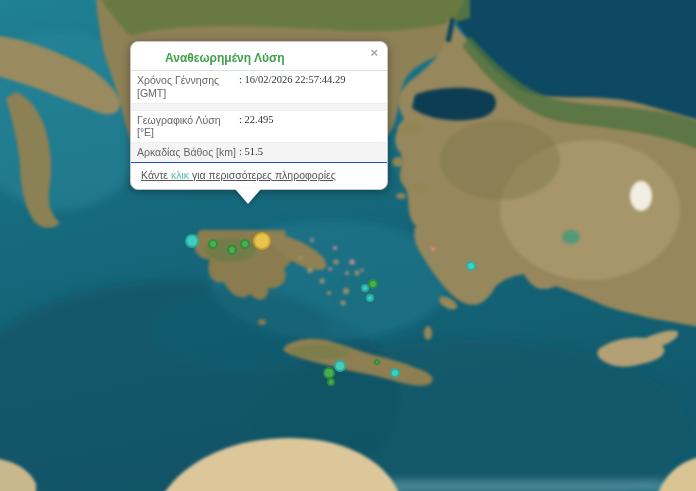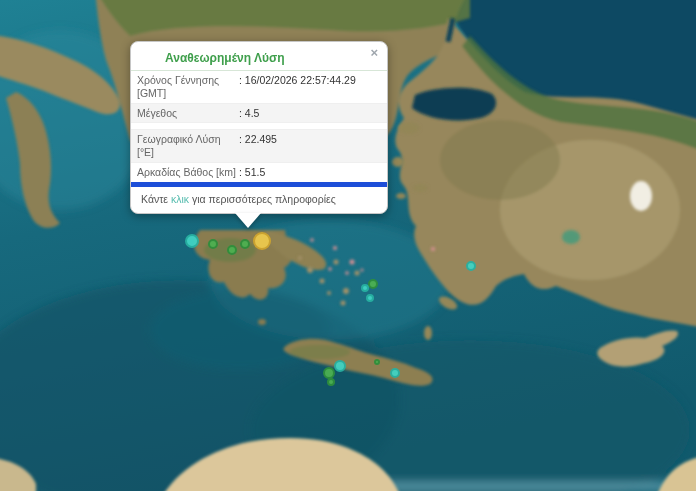--- a/index.html
+++ b/index.html
@@ -39,23 +39,23 @@
     padding:9px 18px 5px 34px;border-bottom:1px solid #d7e6d7;
   }
   .rows{padding:0;}
   .row{
     display:grid;grid-template-columns:102px 1fr;
     padding:3px 6px;line-height:1.22;border-top:1px solid #efefef;
   }
   .row:first-child{border-top:none;}
   .row:nth-child(even){background:#f4f4f4;}
   .lbl{color:#666;}
-  .val{color:#333;}
+  .val{color:#333;font-family:Liberation Serif, serif;}
   .popup-footer{
-    padding:6px 26px 8px 10px;color:#555;border-top:5px solid #1d4ed8;
+    padding:6px 26px 8px 10px;color:#555;border-top:1px solid #1d4ed8;text-decoration:underline;
   }
   .popup-footer .link{color:#55bcae;cursor:pointer;}
 </style>
 </head>
 <body>
 
 <div class="stage">
 
   <svg width="696" height="491" viewBox="0 0 696 491">
     <defs>
@@ -174,24 +174,20 @@
   <div class="popup">
     <div class="popup-close">×</div>
     <div class="popup-header">Αναθεωρημένη Λύση</div>
 
     <div class="rows">
       <div class="row">
         <div class="lbl">Χρόνος Γέννησης [GMT]</div>
         <div class="val"><span>:</span> <span>16/02/2026 22:57:44.29</span></div>
       </div>
       <div class="row">
-        <div class="lbl">Μέγεθος</div>
-        <div class="val"><span>:</span> <span>4.5</span></div>
-      </div>
-      <div class="row">
       </div>
       <div class="row">
         <div class="lbl">Γεωγραφικό Λύση [°E]</div>
         <div class="val"><span>:</span> <span>22.495</span></div>
       </div>
       <div class="row">
         <div class="lbl">Αρκαδίας Βάθος [km]</div>
         <div class="val"><span>:</span> <span>51.5</span></div>
       </div>
     </div>

